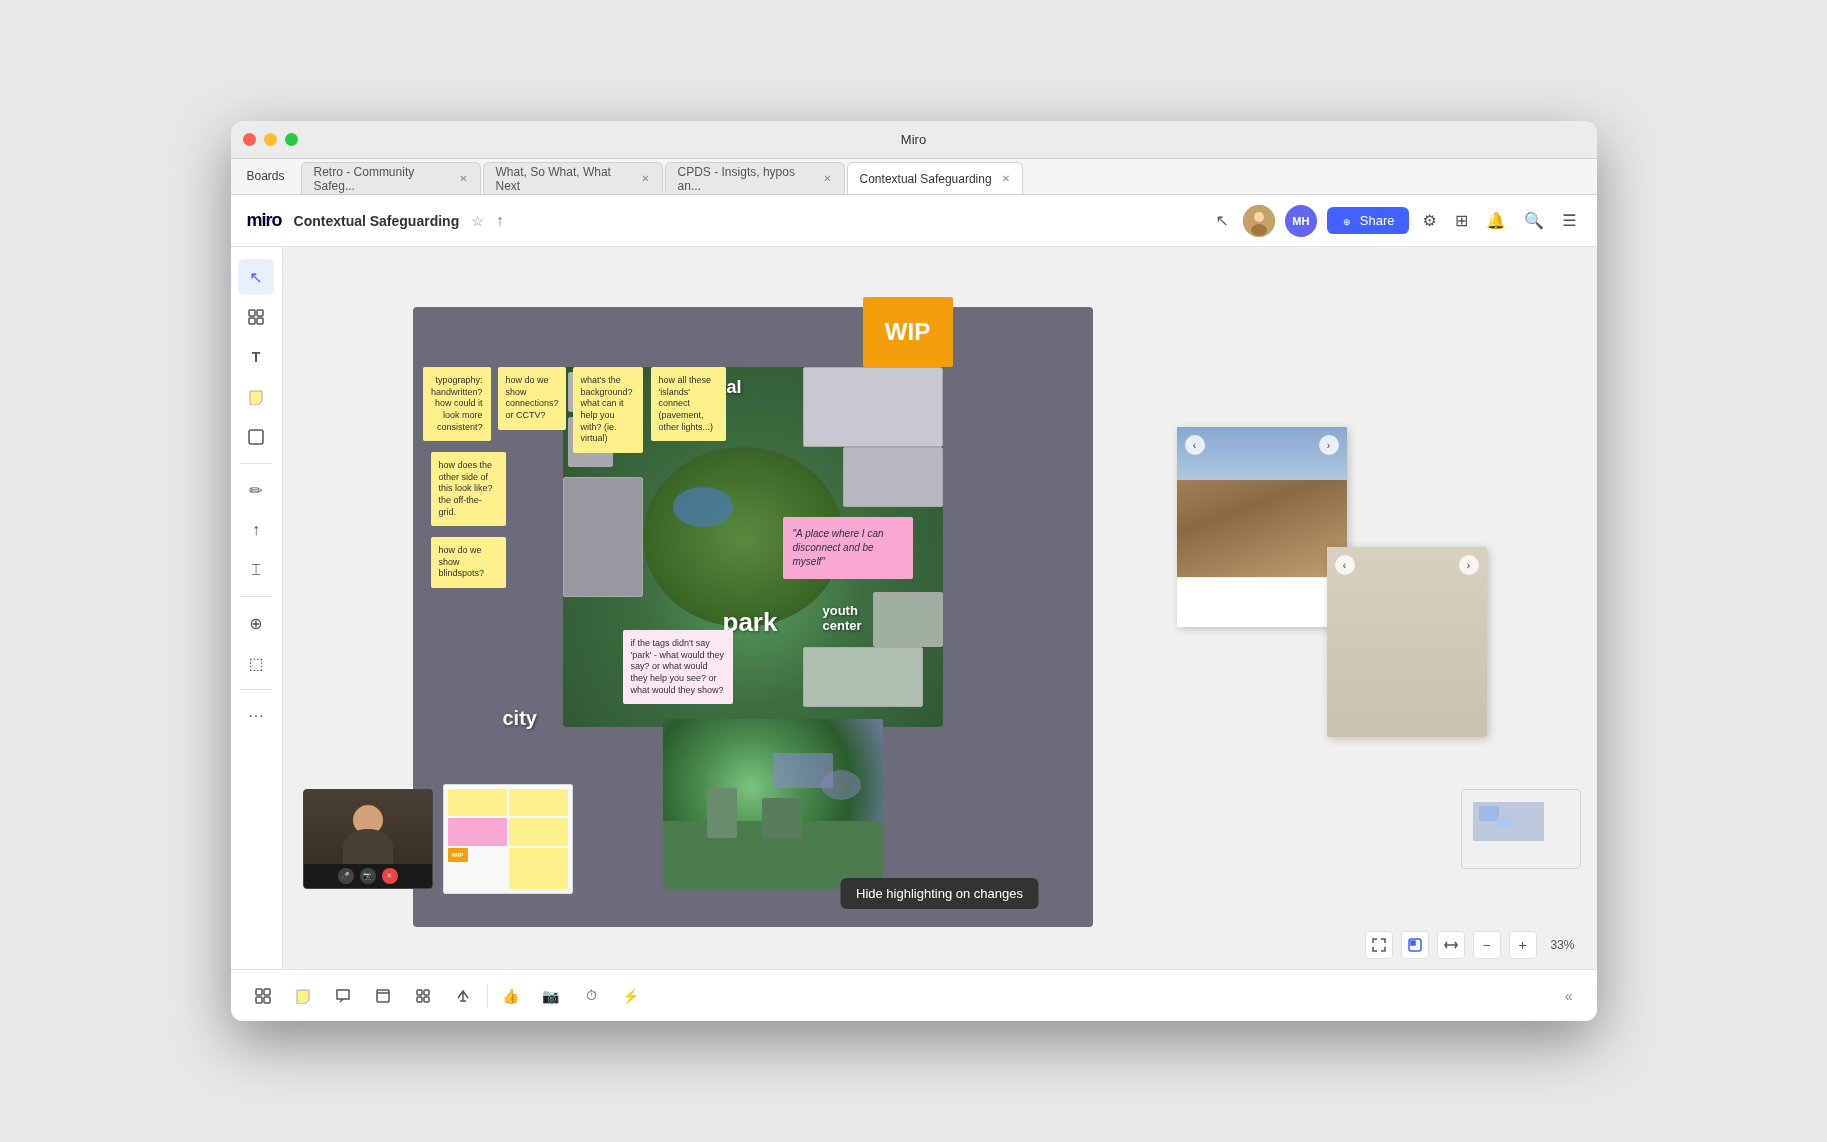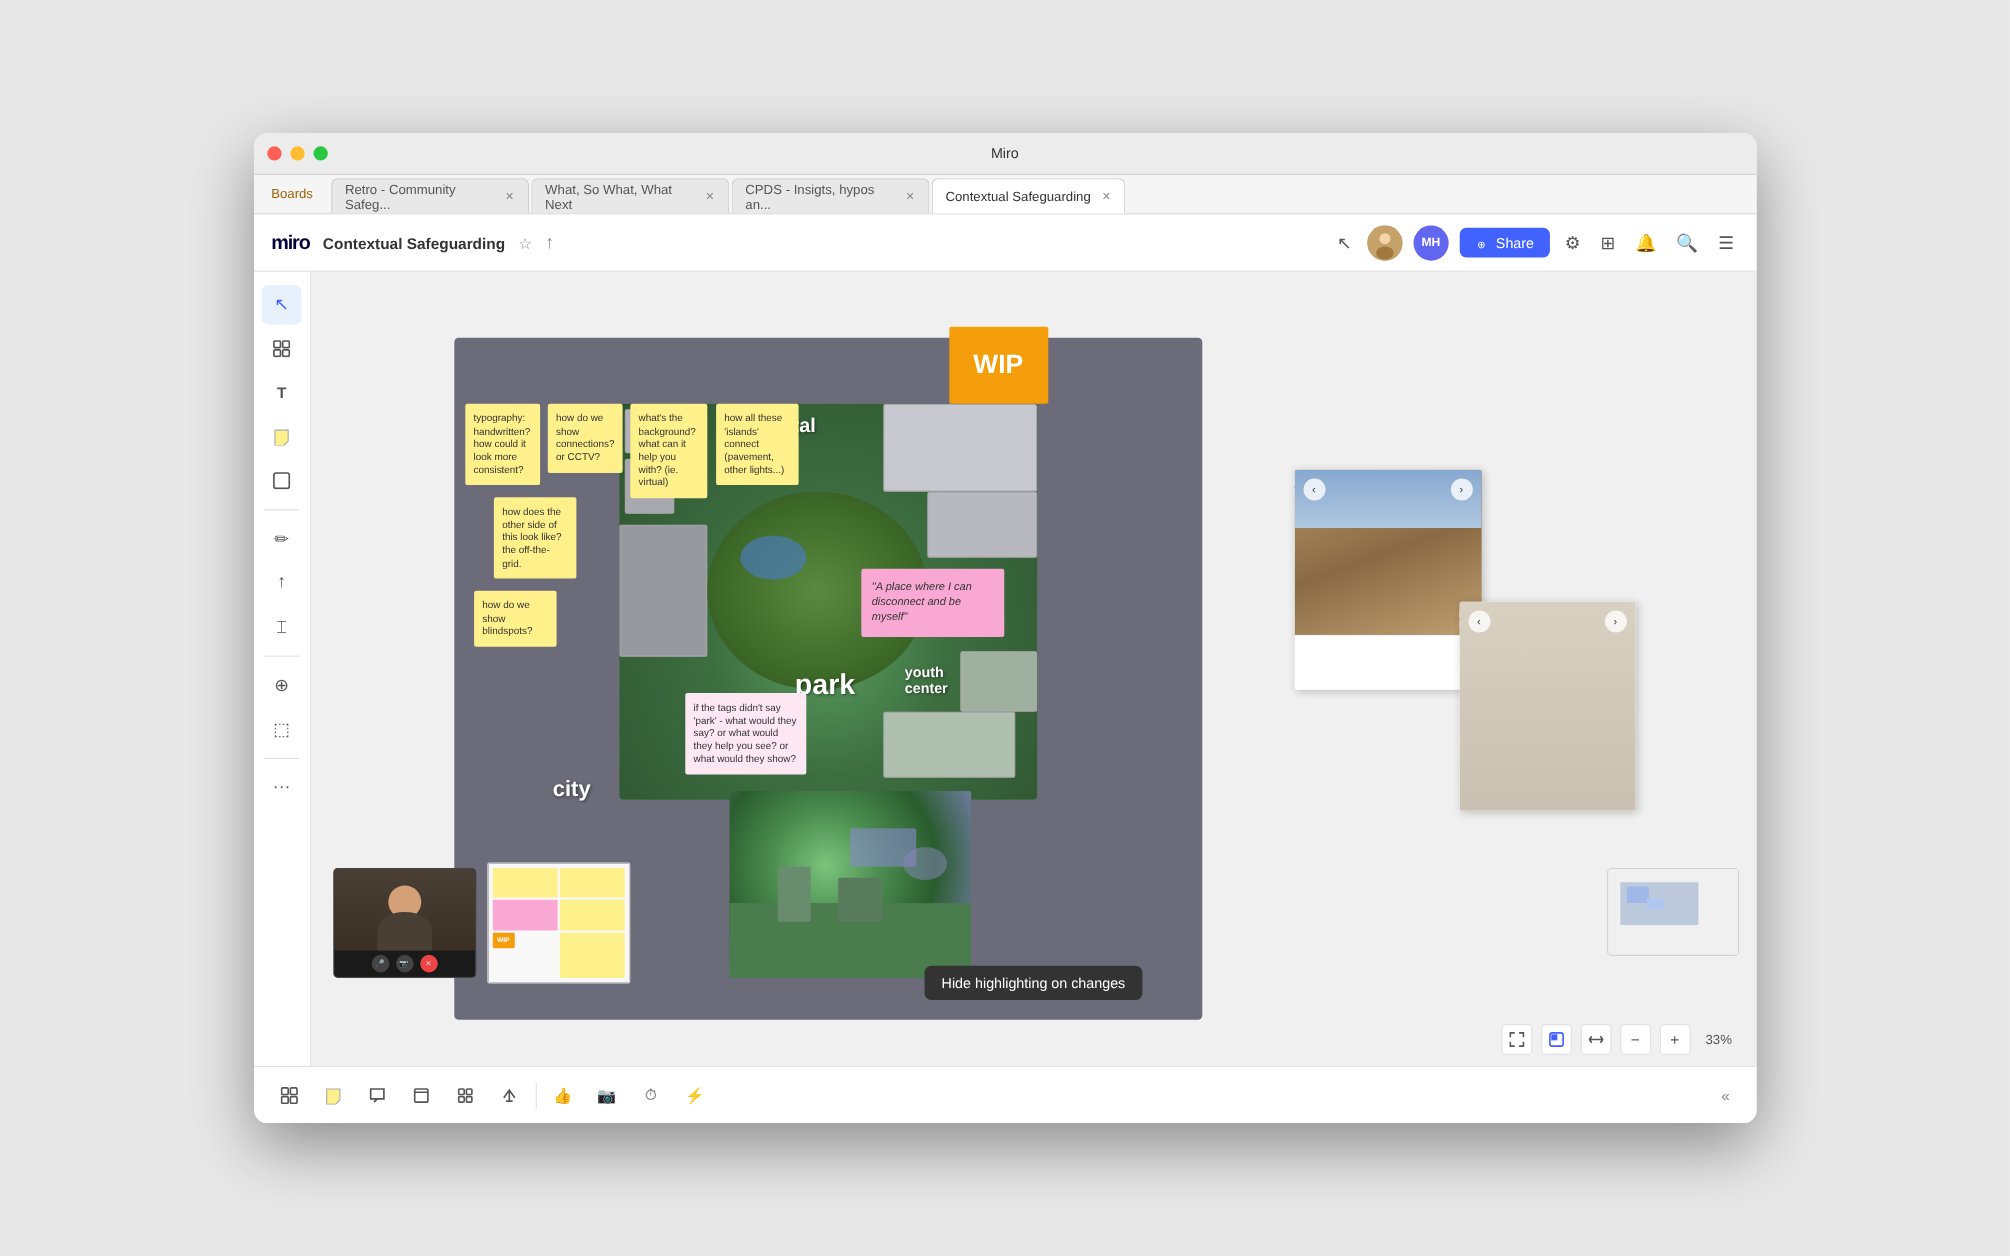--- a/index.html
+++ b/index.html
@@ -588,21 +588,21 @@
       margin-right: 8px;
     }
 
     
     .boards-tab {
       padding: 0 16px;
       height: 36px;
       display: flex;
       align-items: center;
       font-size: 12px;
-      color: #a16207;
+      color: #404040;
       cursor: pointer;
     }
   </style>
 </head>
 <body>
 
 <div class="window">
 
   <div class="title-bar">
     <div class="traffic-lights">
@@ -731,37 +731,37 @@
       <div class="board-text" style="top:130px;left:390px;font-size:18px;">hospital</div>
 
       <div class="board-text" style="top:360px;left:440px;font-size:26px;">park</div>
 
       <div class="board-text" style="top:460px;left:220px;font-size:20px;">city</div>
 
       <div class="board-text" style="top:480px;left:430px;font-size:20px;">school</div>
 
       <div class="board-text" style="top:356px;left:540px;font-size:13px;">youth<br>center</div>
 
-      <div class="sticky sticky-yellow" style="top:120px;left:140px;width:68px;">
+      <div class="sticky sticky-yellow" style="top:120px;left:140px;width:68px;text-align:right;">
         <span>typography: handwritten? how could it look more consistent?</span>
       </div>
 
       <div class="sticky sticky-yellow" style="top:120px;left:215px;width:68px;">
         <span>how do we show connections? or CCTV?</span>
       </div>
 
       <div class="sticky sticky-yellow" style="top:120px;left:290px;width:70px;">
         <span>what's the background? what can it help you with? (ie. virtual)</span>
       </div>
 
       <div class="sticky sticky-yellow" style="top:120px;left:368px;width:75px;">
         <span>how all these 'islands' connect (pavement, other lights...)</span>
       </div>
 
-      <div class="sticky sticky-yellow" style="top:205px;left:166px;width:75px;">
+      <div class="sticky sticky-yellow" style="top:205px;left:148px;width:75px;">
         <span>how does the other side of this look like? the off-the-grid.</span>
       </div>
 
 
       <div class="sticky sticky-yellow" style="top:290px;left:148px;width:75px;">
         <span>how do we show blindspots?</span>
       </div>
 
       <div class="sticky sticky-light-pink" style="top:350px;left:340px;width:110px;">
         <span>if the tags didn't say 'park' - what would they say? or what would they help you see? or what would they show?</span>

